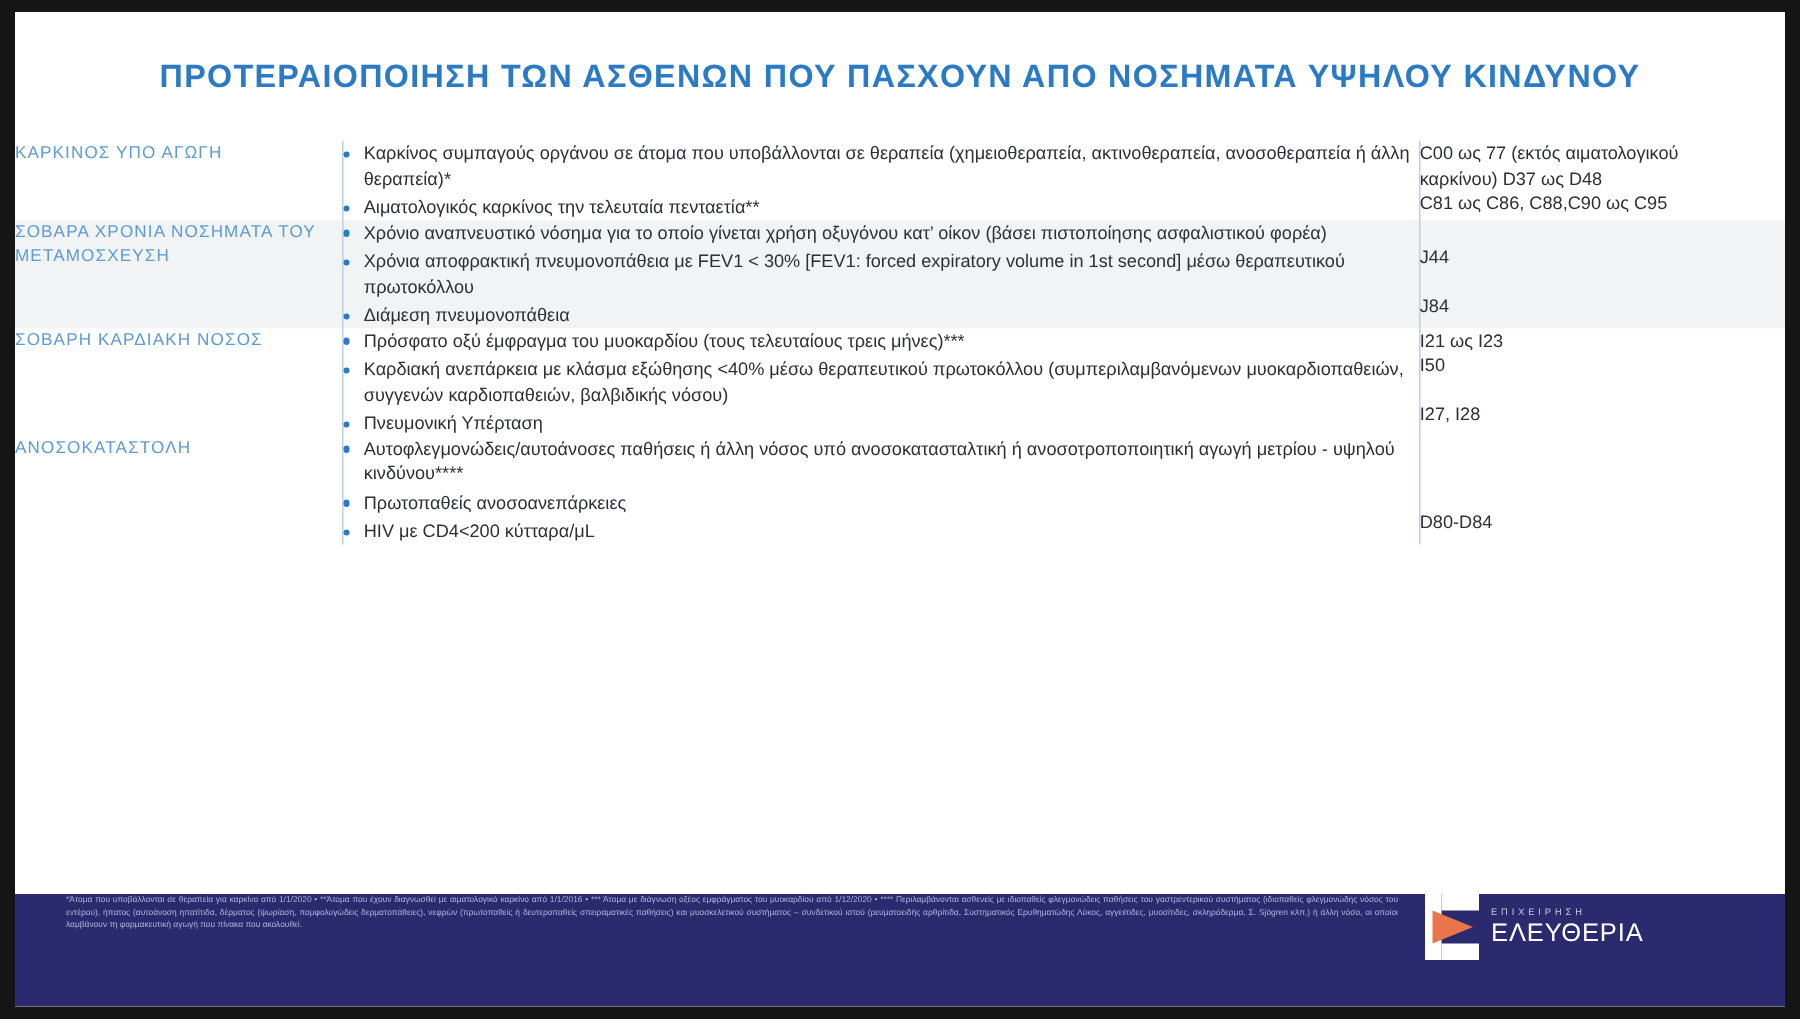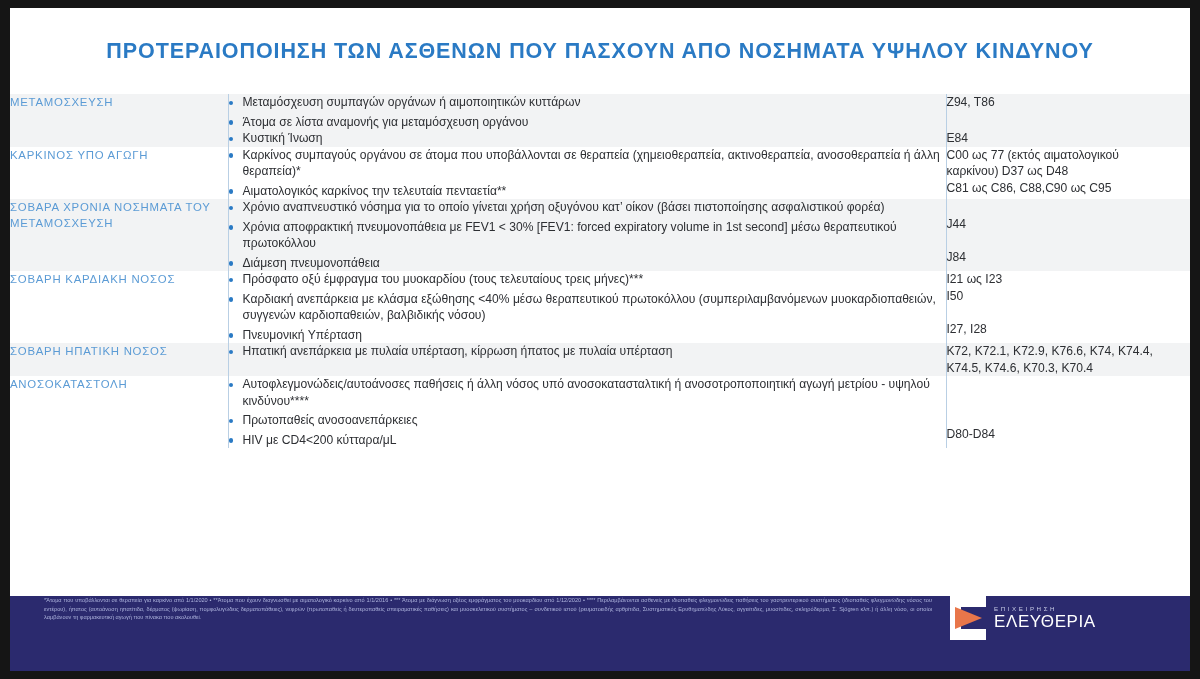--- a/index.html
+++ b/index.html
@@ -195,47 +195,20 @@
 
 <div id="slide-frame">
   <div id="slide">
 
     <div id="title-bar">
       <div id="page-title">ΠΡΟΤΕΡΑΙΟΠΟΙΗΣΗ ΤΩΝ ΑΣΘΕΝΩΝ ΠΟΥ ΠΑΣΧΟΥΝ ΑΠΟ ΝΟΣΗΜΑΤΑ ΥΨΗΛΟΥ ΚΙΝΔΥΝΟΥ</div>
     </div>
 
     <table id="table">
       <tbody id="table-body">
-          <tr class="row-even">
-            <td class="cat-cell">
-              <div class="cat-label">ΜΕΤΑΜΟΣΧΕΥΣΗ</div>
-            </td>
-            <td class="desc-cell">
-              <ul class="bullets">
-                <li>Μεταμόσχευση συμπαγών οργάνων ή αιμοποιητικών κυττάρων</li>
-                <li>Άτομα σε λίστα αναμονής για μεταμόσχευση οργάνου</li>
-              </ul>
-            </td>
-            <td class="icd-cell">
-              <div class="icd-line">Z94, T86</div>
-            </td>
-          </tr>
-          <tr class="row-even">
-            <td class="cat-cell">
-              <div class="cat-label"></div>
-            </td>
-            <td class="desc-cell">
-              <ul class="bullets">
-                <li>Κυστική Ίνωση</li>
-              </ul>
-            </td>
-            <td class="icd-cell">
-              <div class="icd-line">E84</div>
-            </td>
-          </tr>
           <tr class="row-odd">
             <td class="cat-cell">
               <div class="cat-label">ΚΑΡΚΙΝΟΣ ΥΠΟ ΑΓΩΓΗ</div>
             </td>
             <td class="desc-cell">
               <ul class="bullets">
                 <li>Καρκίνος συμπαγούς οργάνου σε άτομα που υποβάλλονται σε θεραπεία (χημειοθεραπεία, ακτινοθεραπεία, ανοσοθεραπεία ή άλλη θεραπεία)*</li>
                 <li>Αιματολογικός καρκίνος την τελευταία πενταετία**</li>
               </ul>
             </td>
@@ -272,34 +245,20 @@
                 <li>Πρόσφατο οξύ έμφραγμα του μυοκαρδίου (τους τελευταίους τρεις μήνες)***</li>
                 <li>Καρδιακή ανεπάρκεια με κλάσμα εξώθησης &lt;40% μέσω θεραπευτικού πρωτοκόλλου (συμπεριλαμβανόμενων μυοκαρδιοπαθειών, συγγενών καρδιοπαθειών, βαλβιδικής νόσου)</li>
                 <li>Πνευμονική Υπέρταση</li>
               </ul>
             </td>
             <td class="icd-cell">
               <div class="icd-line">I21 ως I23</div>
               <div class="icd-line">I50</div>
               <div class="icd-line icd-spacer"></div>
               <div class="icd-line">I27, I28</div>
-            </td>
-          </tr>
-          <tr class="row-even">
-            <td class="cat-cell">
-              <div class="cat-label">ΣΟΒΑΡΗ ΗΠΑΤΙΚΗ ΝΟΣΟΣ</div>
-            </td>
-            <td class="desc-cell">
-              <ul class="bullets">
-                <li>Ηπατική ανεπάρκεια με πυλαία υπέρταση, κίρρωση ήπατος με πυλαία υπέρταση</li>
-              </ul>
-            </td>
-            <td class="icd-cell">
-              <div class="icd-line">K72, K72.1, K72.9, K76.6, K74, K74.4,</div>
-              <div class="icd-line">K74.5, K74.6, K70.3, K70.4</div>
             </td>
           </tr>
           <tr class="row-odd">
             <td class="cat-cell">
               <div class="cat-label">ΑΝΟΣΟΚΑΤΑΣΤΟΛΗ</div>
             </td>
             <td class="desc-cell">
               <ul class="bullets">
                 <li>Αυτοφλεγμονώδεις/αυτοάνοσες παθήσεις ή άλλη νόσος υπό ανοσοκατασταλτική ή ανοσοτροποποιητική αγωγή μετρίου - υψηλού κινδύνου****</li>
                 <li>Πρωτοπαθείς ανοσοανεπάρκειες</li>

